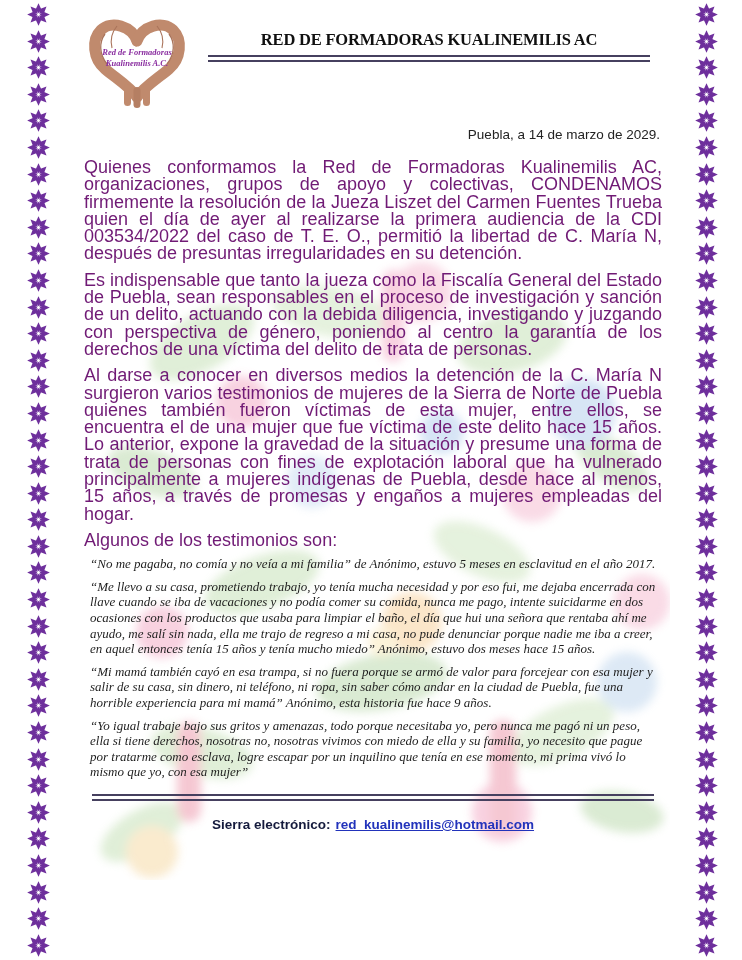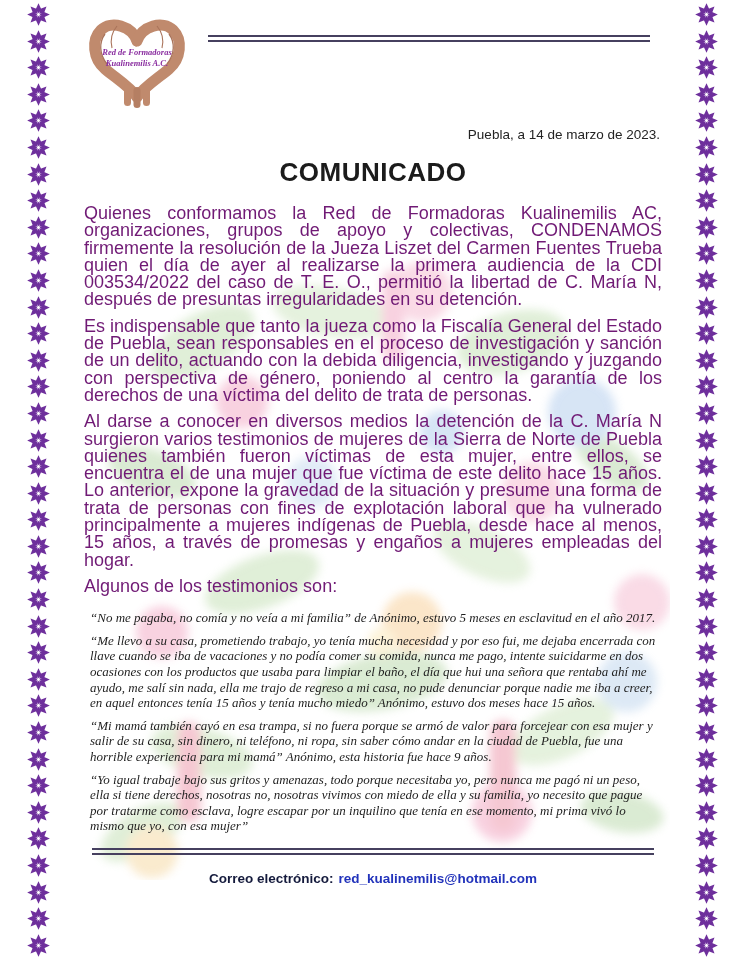--- a/index.html
+++ b/index.html
@@ -34,28 +34,28 @@
   }
   .date-line{margin-top:19px;text-align:right;font-size:13.5px;padding-right:2px;color:#232323;}
   .page-title{
     margin:15px 0 0 0;text-align:center;font-size:26px;font-weight:bold;
     letter-spacing:0.5px;color:#1b1b1b;
   }
   .body-par{
     margin:0 0 9px 0;font-size:18px;line-height:17.3px;text-align:justify;color:#701a75;
   }
   .body-par.first{margin-top:17px;}
-  .body-par.lead{text-align:left;margin-bottom:15px;}
+  .body-par.lead{text-align:left;margin-bottom:7px;}
   .testimony{
     margin:0 6px 7px 6px;font-family:"Liberation Serif", serif;font-style:italic;
     font-size:13px;line-height:15.6px;color:#1e1e1e;
   }
   .footer-rule{margin:14px 8px 0 8px;}
   .email-line{margin-top:16px;text-align:center;font-size:13.5px;font-weight:bold;color:#141a3c;}
-  .email-link{color:#2233bb;margin-left:5px;cursor:pointer;}
+  .email-link{color:#2233bb;text-decoration:underline;margin-left:5px;cursor:pointer;}
   .logo-caption{
     font-family:"Liberation Serif", serif;font-style:italic;font-weight:bold;
     fill:#8b2fa0;font-size:8.5px;text-anchor:middle;
   }
 </style>
 </head>
 <body>
 
 <div class="page">
 
@@ -834,37 +834,37 @@
           <path d="M33,12 C28,18 26,26 28,34" stroke="#a9735a" stroke-width="1.1" fill="none"></path>
           <path d="M73,12 C78,18 80,26 78,34" stroke="#a9735a" stroke-width="1.1" fill="none"></path>
           <rect x="40" y="70" width="7" height="22" rx="3.5" fill="#c08a6d"></rect>
           <rect x="49.5" y="73" width="7" height="21" rx="3.5" fill="#b57f63"></rect>
           <rect x="59" y="70" width="7" height="22" rx="3.5" fill="#c08a6d"></rect>
         </g>
         <text class="logo-caption" x="53" y="41">Red de Formadoras</text>
         <text class="logo-caption" x="53" y="52">Kualinemilis A.C.</text>
       </svg>
       <div class="org-block">
+        <div class="org-name">RED DE FORMADORAS KUALINEMILIS AC</div>
         <div class="double-rule"></div>
       </div>
     </div>
 
-    <div class="date-line">Puebla, a 14 de marzo de 2023.</div>
-
-    <h1 class="page-title">COMUNICADO</h1>
+    <div class="date-line">Puebla, a 14 de marzo de 2029.</div>
+
 
     <p class="body-par first">Quienes conformamos la Red de Formadoras Kualinemilis AC, organizaciones, grupos de apoyo y colectivas, CONDENAMOS firmemente la resolución de la Jueza Liszet del Carmen Fuentes Trueba quien el día de ayer al realizarse la primera audiencia de la CDI 003534/2022 del caso de T. E. O., permitió la libertad de C. María N, después de presuntas irregularidades en su detención.</p>
     <p class="body-par">Es indispensable que tanto la jueza como la Fiscalía General del Estado de Puebla, sean responsables en el proceso de investigación y sanción de un delito, actuando con la debida diligencia, investigando y juzgando con perspectiva de género, poniendo al centro la garantía de los derechos de una víctima del delito de trata de personas.</p>
     <p class="body-par">Al darse a conocer en diversos medios la detención de la C. María N surgieron varios testimonios de mujeres de la Sierra de Norte de Puebla quienes también fueron víctimas de esta mujer, entre ellos, se encuentra el de una mujer que fue víctima de este delito hace 15 años. Lo anterior, expone la gravedad de la situación y presume una forma de trata de personas con fines de explotación laboral que ha vulnerado principalmente a mujeres indígenas de Puebla, desde hace al menos, 15 años, a través de promesas y engaños a mujeres empleadas del hogar.</p>
     <p class="body-par lead">Algunos de los testimonios son:</p>
 
     <p class="testimony">“No me pagaba, no comía y no veía a mi familia” de Anónimo, estuvo 5 meses en esclavitud en el año 2017.</p>
     <p class="testimony">“Me llevo a su casa, prometiendo trabajo, yo tenía mucha necesidad y por eso fui, me dejaba encerrada con llave cuando se iba de vacaciones y no podía comer su comida, nunca me pago, intente suicidarme en dos ocasiones con los productos que usaba para limpiar el baño, el día que hui una señora que rentaba ahí me ayudo, me salí sin nada, ella me trajo de regreso a mi casa, no pude denunciar porque nadie me iba a creer, en aquel entonces tenía 15 años y tenía mucho miedo” Anónimo, estuvo dos meses hace 15 años.</p>
     <p class="testimony">“Mi mamá también cayó en esa trampa, si no fuera porque se armó de valor para forcejear con esa mujer y salir de su casa, sin dinero, ni teléfono, ni ropa, sin saber cómo andar en la ciudad de Puebla, fue una horrible experiencia para mi mamá” Anónimo, esta historia fue hace 9 años.</p>
     <p class="testimony">“Yo igual trabaje bajo sus gritos y amenazas, todo porque necesitaba yo, pero nunca me pagó ni un peso, ella si tiene derechos, nosotras no, nosotras vivimos con miedo de ella y su familia, yo necesito que pague por tratarme como esclava, logre escapar por un inquilino que tenía en ese momento, mi prima vivó lo mismo que yo, con esa mujer”</p>
 
     <div class="double-rule footer-rule"></div>
     <div class="email-line">
-      <span>Correo electrónico:</span><a class="email-link">red_kualinemilis@hotmail.com</a>
+      <span>Sierra electrónico:</span><a class="email-link">red_kualinemilis@hotmail.com</a>
     </div>
 
   </div>
 </div>
 
 </body></html>

